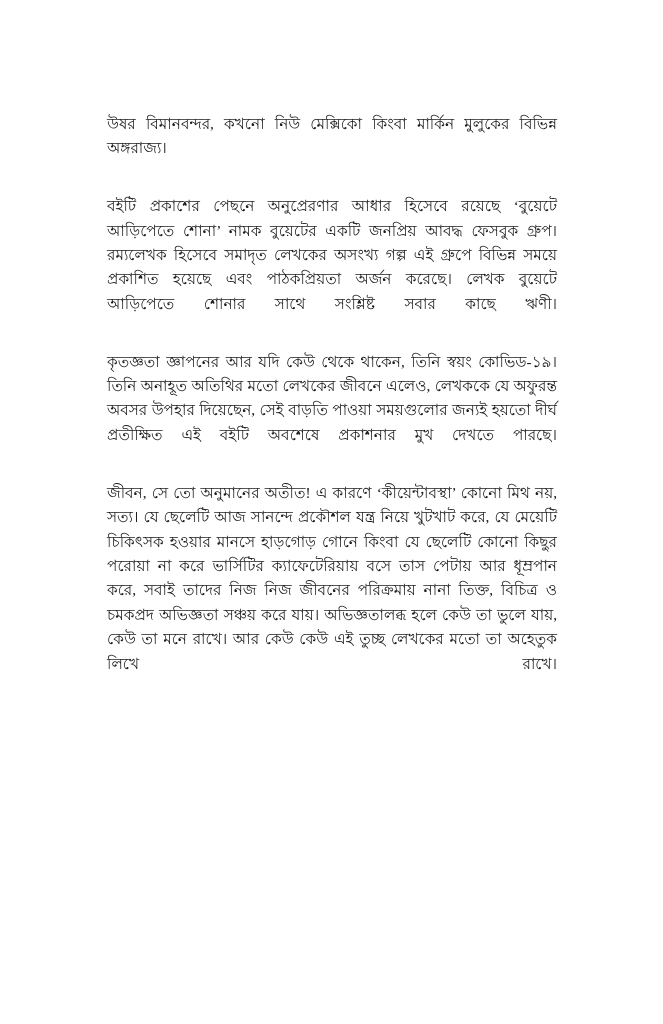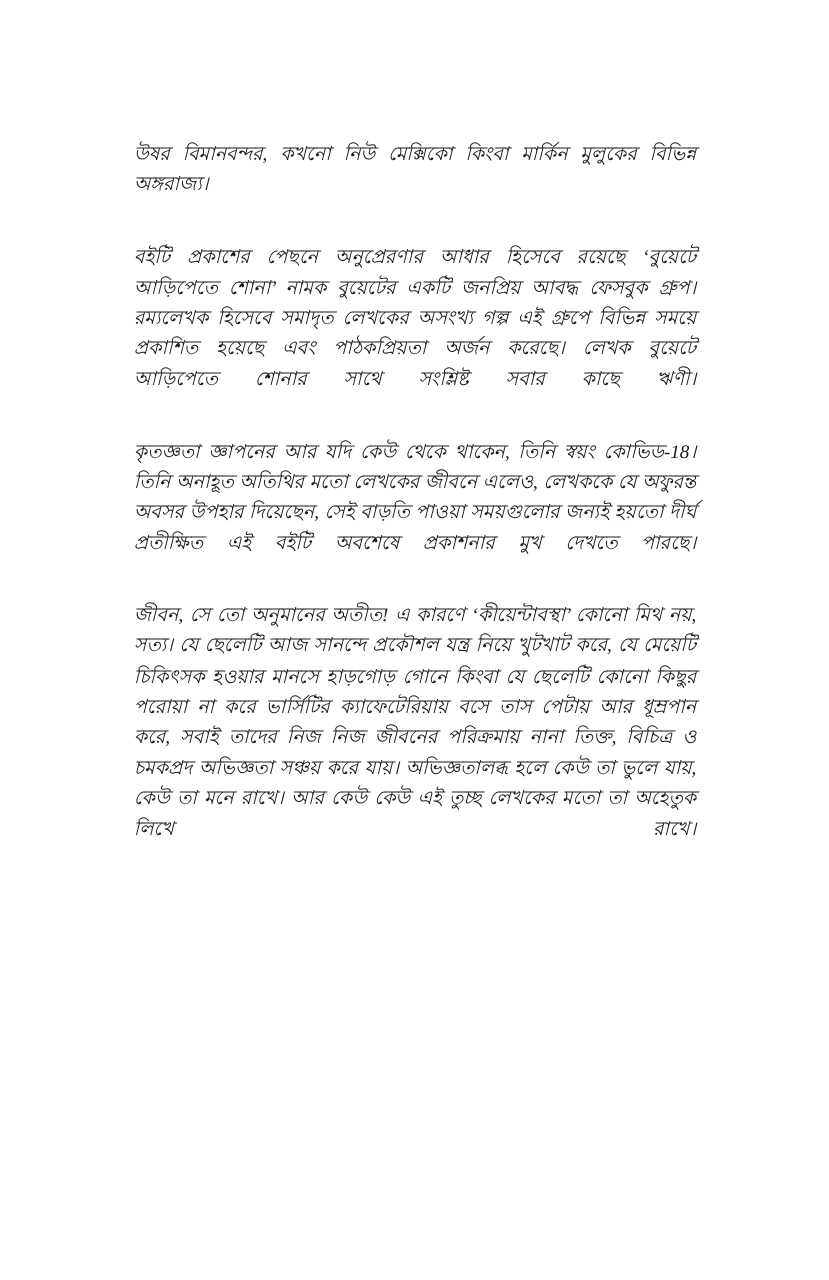--- a/index.html
+++ b/index.html
@@ -31,21 +31,20 @@
     padding: 0;
     color: #1a1a1a;
     font-size: 15.3px;
     line-height: 24.4px;
     text-align: justify;
     text-justify: inter-word;
     word-spacing: 0.5px;
     font-family: "Liberation Serif", "DejaVu Serif", serif;
     -webkit-font-feature-settings: "kern" 1;
     font-feature-settings: "kern" 1;
-    font-style: italic;
   }
   .paragraph:last-child {
     margin-bottom: 0;
   }
   
   .paragraph::after {
     content: "";
     display: inline-block;
     width: 100%;
   }
@@ -53,18 +52,18 @@
 </head>
 <body>
 
 <div class="page">
   <div class="text-column">
 
     <p class="paragraph">উষর বিমানবন্দর, কখনো নিউ মেক্সিকো কিংবা মার্কিন মুলুকের বিভিন্ন অঙ্গরাজ্য।</p>
 
     <p class="paragraph">বইটি প্রকাশের পেছনে অনুপ্রেরণার আধার হিসেবে রয়েছে ‘বুয়েটে আড়িপেতে শোনা’ নামক বুয়েটের একটি জনপ্রিয় আবদ্ধ ফেসবুক গ্রুপ। রম্যলেখক হিসেবে সমাদৃত লেখকের অসংখ্য গল্প এই গ্রুপে বিভিন্ন সময়ে প্রকাশিত হয়েছে এবং পাঠকপ্রিয়তা অর্জন করেছে। লেখক বুয়েটে আড়িপেতে শোনার সাথে সংশ্লিষ্ট সবার কাছে ঋণী।</p>
 
-    <p class="paragraph">কৃতজ্ঞতা জ্ঞাপনের আর যদি কেউ থেকে থাকেন, তিনি স্বয়ং কোভিড-18। তিনি অনাহূত অতিথির মতো লেখকের জীবনে এলেও, লেখককে যে অফুরন্ত অবসর উপহার দিয়েছেন, সেই বাড়তি পাওয়া সময়গুলোর জন্যই হয়তো দীর্ঘ প্রতীক্ষিত এই বইটি অবশেষে প্রকাশনার মুখ দেখতে পারছে।</p>
+    <p class="paragraph">কৃতজ্ঞতা জ্ঞাপনের আর যদি কেউ থেকে থাকেন, তিনি স্বয়ং কোভিড-১৯। তিনি অনাহূত অতিথির মতো লেখকের জীবনে এলেও, লেখককে যে অফুরন্ত অবসর উপহার দিয়েছেন, সেই বাড়তি পাওয়া সময়গুলোর জন্যই হয়তো দীর্ঘ প্রতীক্ষিত এই বইটি অবশেষে প্রকাশনার মুখ দেখতে পারছে।</p>
 
     <p class="paragraph">জীবন, সে তো অনুমানের অতীত! এ কারণে ‘কীয়েন্টাবস্থা’ কোনো মিথ নয়, সত্য। যে ছেলেটি আজ সানন্দে প্রকৌশল যন্ত্র নিয়ে খুটখাট করে, যে মেয়েটি চিকিৎসক হওয়ার মানসে হাড়গোড় গোনে কিংবা যে ছেলেটি কোনো কিছুর পরোয়া না করে ভার্সিটির ক্যাফেটেরিয়ায় বসে তাস পেটায় আর ধূম্রপান করে, সবাই তাদের নিজ নিজ জীবনের পরিক্রমায় নানা তিক্ত, বিচিত্র ও চমকপ্রদ অভিজ্ঞতা সঞ্চয় করে যায়। অভিজ্ঞতালব্ধ হলে কেউ তা ভুলে যায়, কেউ তা মনে রাখে। আর কেউ কেউ এই তুচ্ছ লেখকের মতো তা অহেতুক লিখে রাখে।</p>
 
   </div>
 </div>
 
 </body></html>

